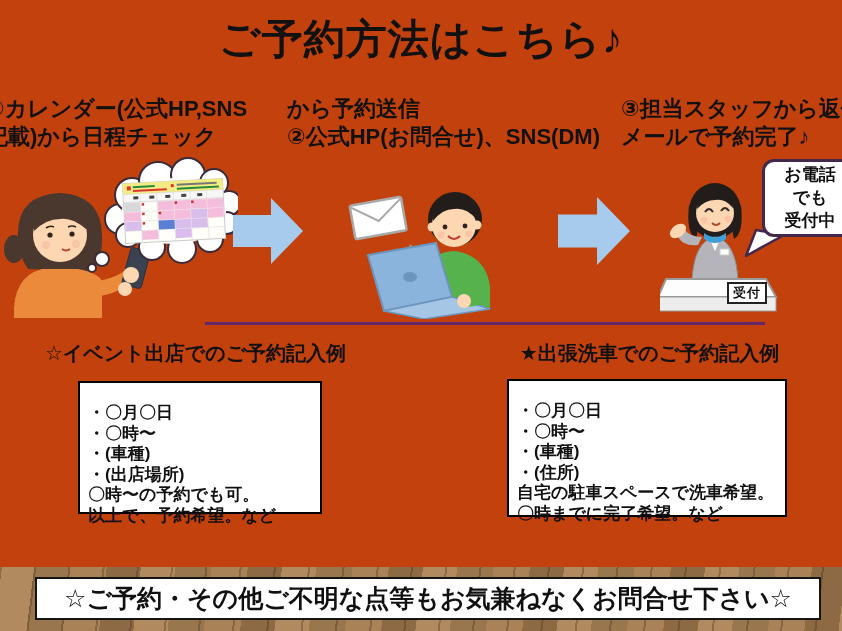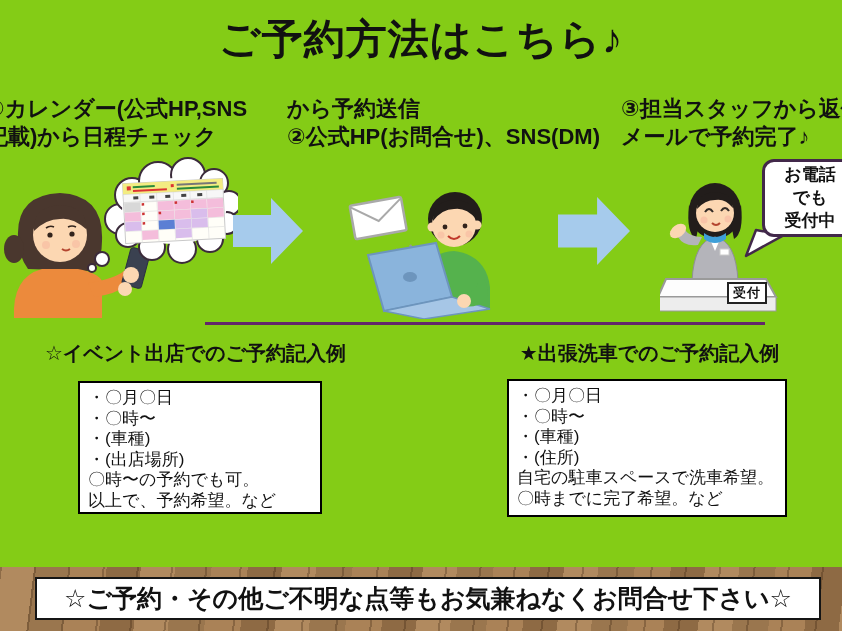--- a/index.html
+++ b/index.html
@@ -1,29 +1,29 @@
 <!DOCTYPE html>
 <html lang="ja" style="--arrow-blue: #a6cbec; --divider-purple: #63266b; --wood-light: #b18a5f; --wood-dark: #8e6a44; --bubble-outline: #42284a;"><head>
 <meta charset="utf-8">
 <style>
   html,body{margin:0;padding:0;background:#fff;}
-  .stage{position:relative;width:842px;height:631px;overflow:hidden;background:#84cc16;
+  .stage{position:relative;width:842px;height:631px;overflow:hidden;background:#c2410c;
          font-family:"Liberation Sans","DejaVu Sans",sans-serif;color:#111;}
   .abs{position:absolute;}
   .title{top:12px;left:0;width:100%;text-align:center;font-size:41px;font-weight:800;letter-spacing:1px;white-space:nowrap;}
   .step{font-size:22px;font-weight:800;line-height:28px;white-space:nowrap;}
   .step1{left:-14px;top:95px;}
   .step2{left:287px;top:95px;}
   .step3{left:621px;top:95px;}
   .divider{left:205px;top:322px;width:560px;height:3px;background:var(--divider-purple,#63266b);}
   .heading{font-size:20px;font-weight:800;text-align:center;white-space:nowrap;}
   .h-event{left:28px;top:340px;width:335px;}
   .h-visit{left:502px;top:340px;width:295px;}
-  .xbox{background:#fff;border:2px solid #000;box-sizing:border-box;padding:5px 8px;
-        font-size:17px;font-weight:400;line-height:20.5px;white-space:nowrap;}
+  .xbox{background:#fff;border:2px solid #000;box-sizing:border-box;padding:20px 8px;
+        font-size:17px;font-weight:700;line-height:20.5px;white-space:nowrap;}
   .box-event{left:78px;top:381px;width:244px;height:133px;}
   .box-visit{left:507px;top:379px;width:280px;height:138px;}
   .note{font-size:20px;font-weight:800;text-align:center;white-space:nowrap;}
   .note-event{left:28px;top:525px;width:335px;}
   .note-visit{left:502px;top:525px;width:295px;}
   .footer{left:0;top:567px;width:842px;height:64px;
     background:
       repeating-linear-gradient(97deg, rgba(50,28,10,.28) 0 2px, rgba(0,0,0,0) 2px 34px),
       repeating-linear-gradient(97deg, var(--wood-light,#b18a5f) 0 34px, #9a764e 34px 70px, #aa8257 70px 106px, var(--wood-dark,#8e6a44) 106px 140px);}
   .footer-box{left:35px;top:577px;width:786px;height:43px;background:#fff;border:2px solid #151515;

